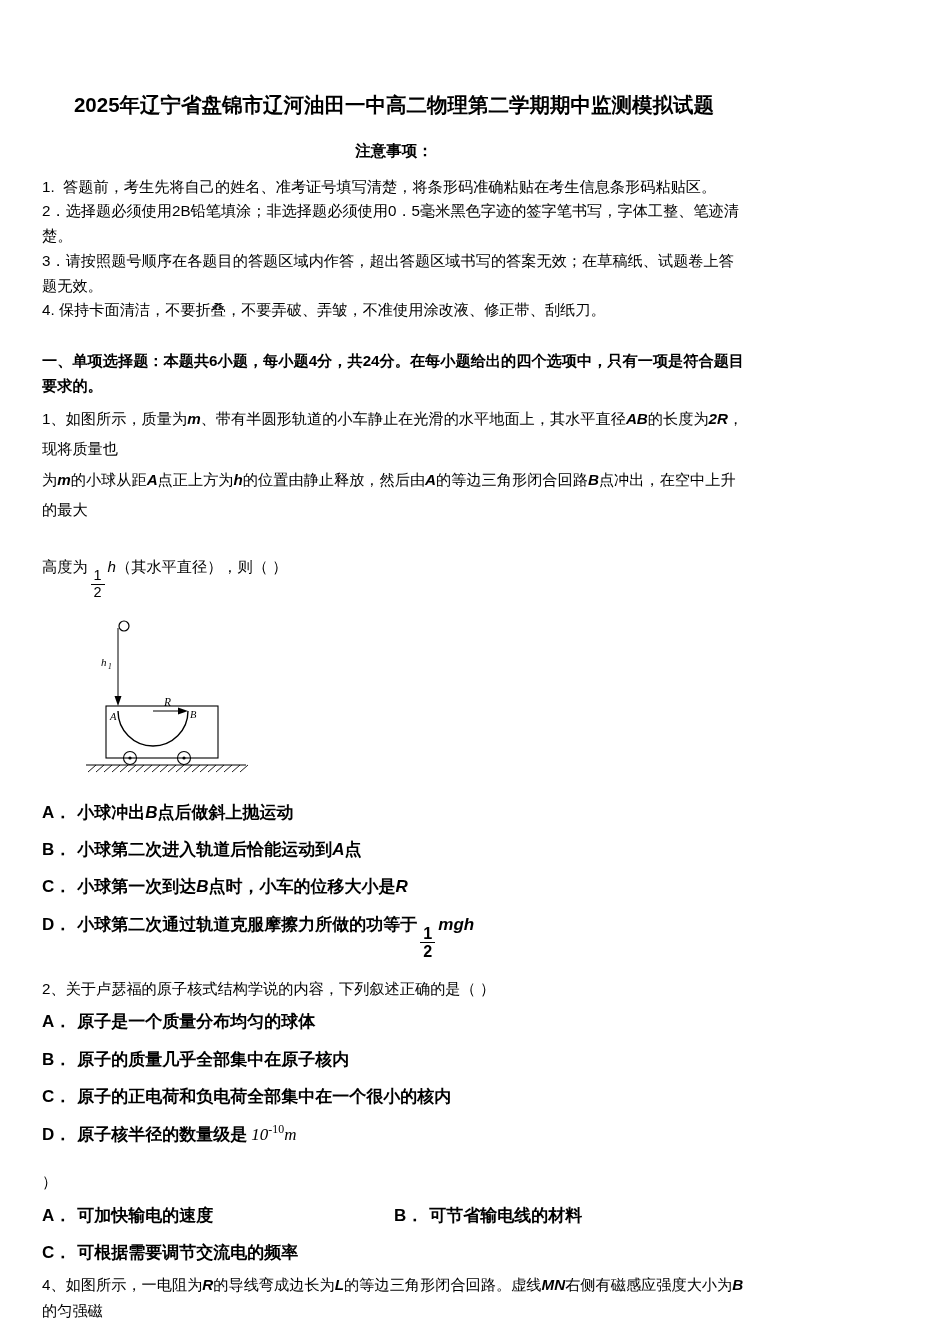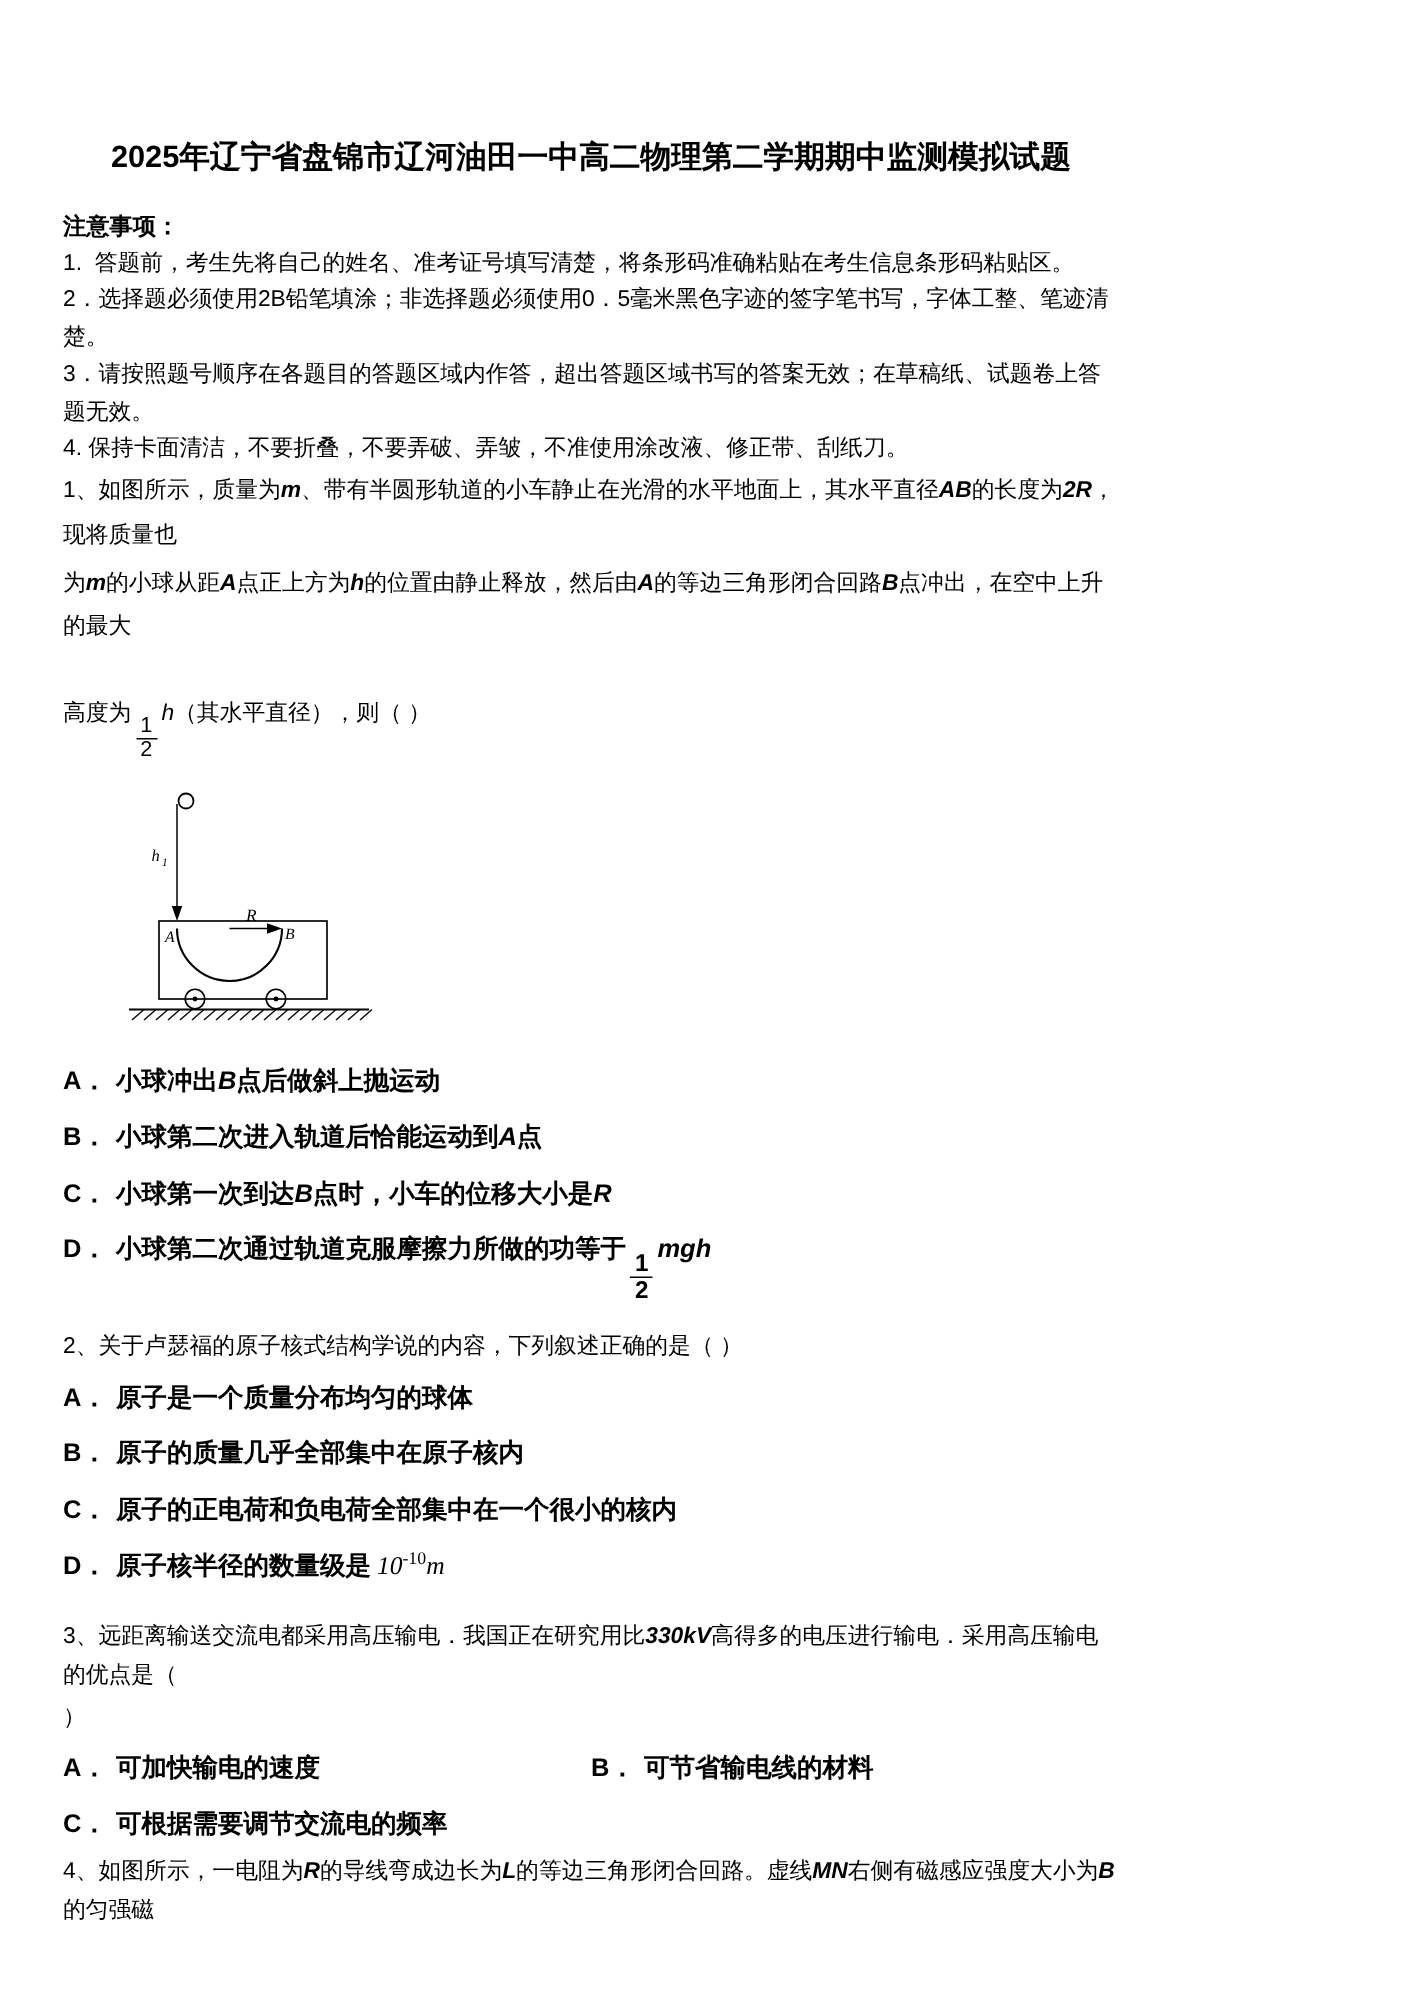--- a/index.html
+++ b/index.html
@@ -26,21 +26,22 @@
     font-size: 20.5px;
     text-align: center;
     letter-spacing: 0px;
     margin: 0 0 22px 0;
     line-height: 1.3;
   }
   .notice-head {
     font-family: "Liberation Sans", sans-serif;
     font-weight: bold;
     font-size: 15.5px;
-    margin: 0 0 2px 0;
+    margin: 0 0 13px 0;
+    text-align: center;
   }
   .notice-line {
     font-family: "Liberation Sans", sans-serif;
     font-size: 15.2px;
     line-height: 1.63;
     margin: 0;
     white-space: pre-wrap;
   }
   .section-head {
     font-family: "Liberation Sans", sans-serif;
@@ -96,20 +97,21 @@
 <div class="page">
 
   <h1 class="doc-title">2025年辽宁省盘锦市辽河油田一中高二物理第二学期期中监测模拟试题</h1>
 
   <p class="notice-head">注意事项：</p>
   <p class="notice-line">1.  答题前，考生先将自己的姓名、准考证号填写清楚，将条形码准确粘贴在考生信息条形码粘贴区。</p>
   <p class="notice-line">2．选择题必须使用2B铅笔填涂；非选择题必须使用0．5毫米黑色字迹的签字笔书写，字体工整、笔迹清楚。</p>
   <p class="notice-line">3．请按照题号顺序在各题目的答题区域内作答，超出答题区域书写的答案无效；在草稿纸、试题卷上答题无效。</p>
   <p class="notice-line">4. 保持卡面清洁，不要折叠，不要弄破、弄皱，不准使用涂改液、修正带、刮纸刀。</p>
 
+  <p class="section-head">一、单项选择题：本题共6小题，每小题4分，共24分。在每小题给出的四个选项中，只有一项是符合题目要求的。</p>
 
   <div>
     <p class="q-body"><span>1、</span><span>如图所示，质量为</span><b class="bi">m</b><span>、带有半圆形轨道的小车静止在光滑的水平地面上，其水平直径</span><b class="bi">AB</b><span>的长度为</span><b class="bi">2R</b><span>，现将质量也</span></p>
 
     <p class="q-body"><span>为</span><b class="bi">m</b><span>的小球从距</span><b class="bi">A</b><span>点正上方为</span><b class="bi">h</b><span>的位置由静止释放，然后由</span><b class="bi">A</b><span>的等边三角形闭合回路</span><b class="bi">B</b><span>点冲出，在空中上升的最大</span></p>
 
     <div style="height:26px"></div>
 
     <p class="q-body"><span>高度为</span><span class="frac">
           <span class="num">1</span>
@@ -181,21 +183,20 @@
 
   <div class="q-block">
     <p class="q-body tight"><span>2、</span><span>关于卢瑟福的原子核式结构学说的内容，下列叙述正确的是（        ）</span></p>
     <p class="opt"><span class="lbl">A．</span><span>原子是一个质量分布均匀的球体</span></p>
     <p class="opt"><span class="lbl">B．</span><span>原子的质量几乎全部集中在原子核内</span></p>
     <p class="opt"><span class="lbl">C．</span><span>原子的正电荷和负电荷全部集中在一个很小的核内</span></p>
     <p class="opt"><span class="lbl">D．</span><span>原子核半径的数量级是</span><span style="font-weight:normal;font-family:'Liberation Serif',serif;margin-left:4px;"><i class="it">10</i><span class="sup">-10</span><i class="it">m</i></span></p>
   </div>
 
   <div class="q-block">
-    <p class="q-body tight"><span>3、</span><span>远距离输送交流电都采用高压输电．我国正在研究用比</span><b class="bi">330kV</b><span>高得多的电压进行输电．采用高压输电的优点是（</span></p>
     <p class="q-body tight">）</p>
     <div class="twocol">
       <div>
           <p class="opt"><span class="lbl">A．</span><span>可加快输电的速度</span></p>
         </div>
       <div>
           <p class="opt"><span class="lbl">B．</span><span>可节省输电线的材料</span></p>
         </div>
     </div>
     <div class="twocol">

